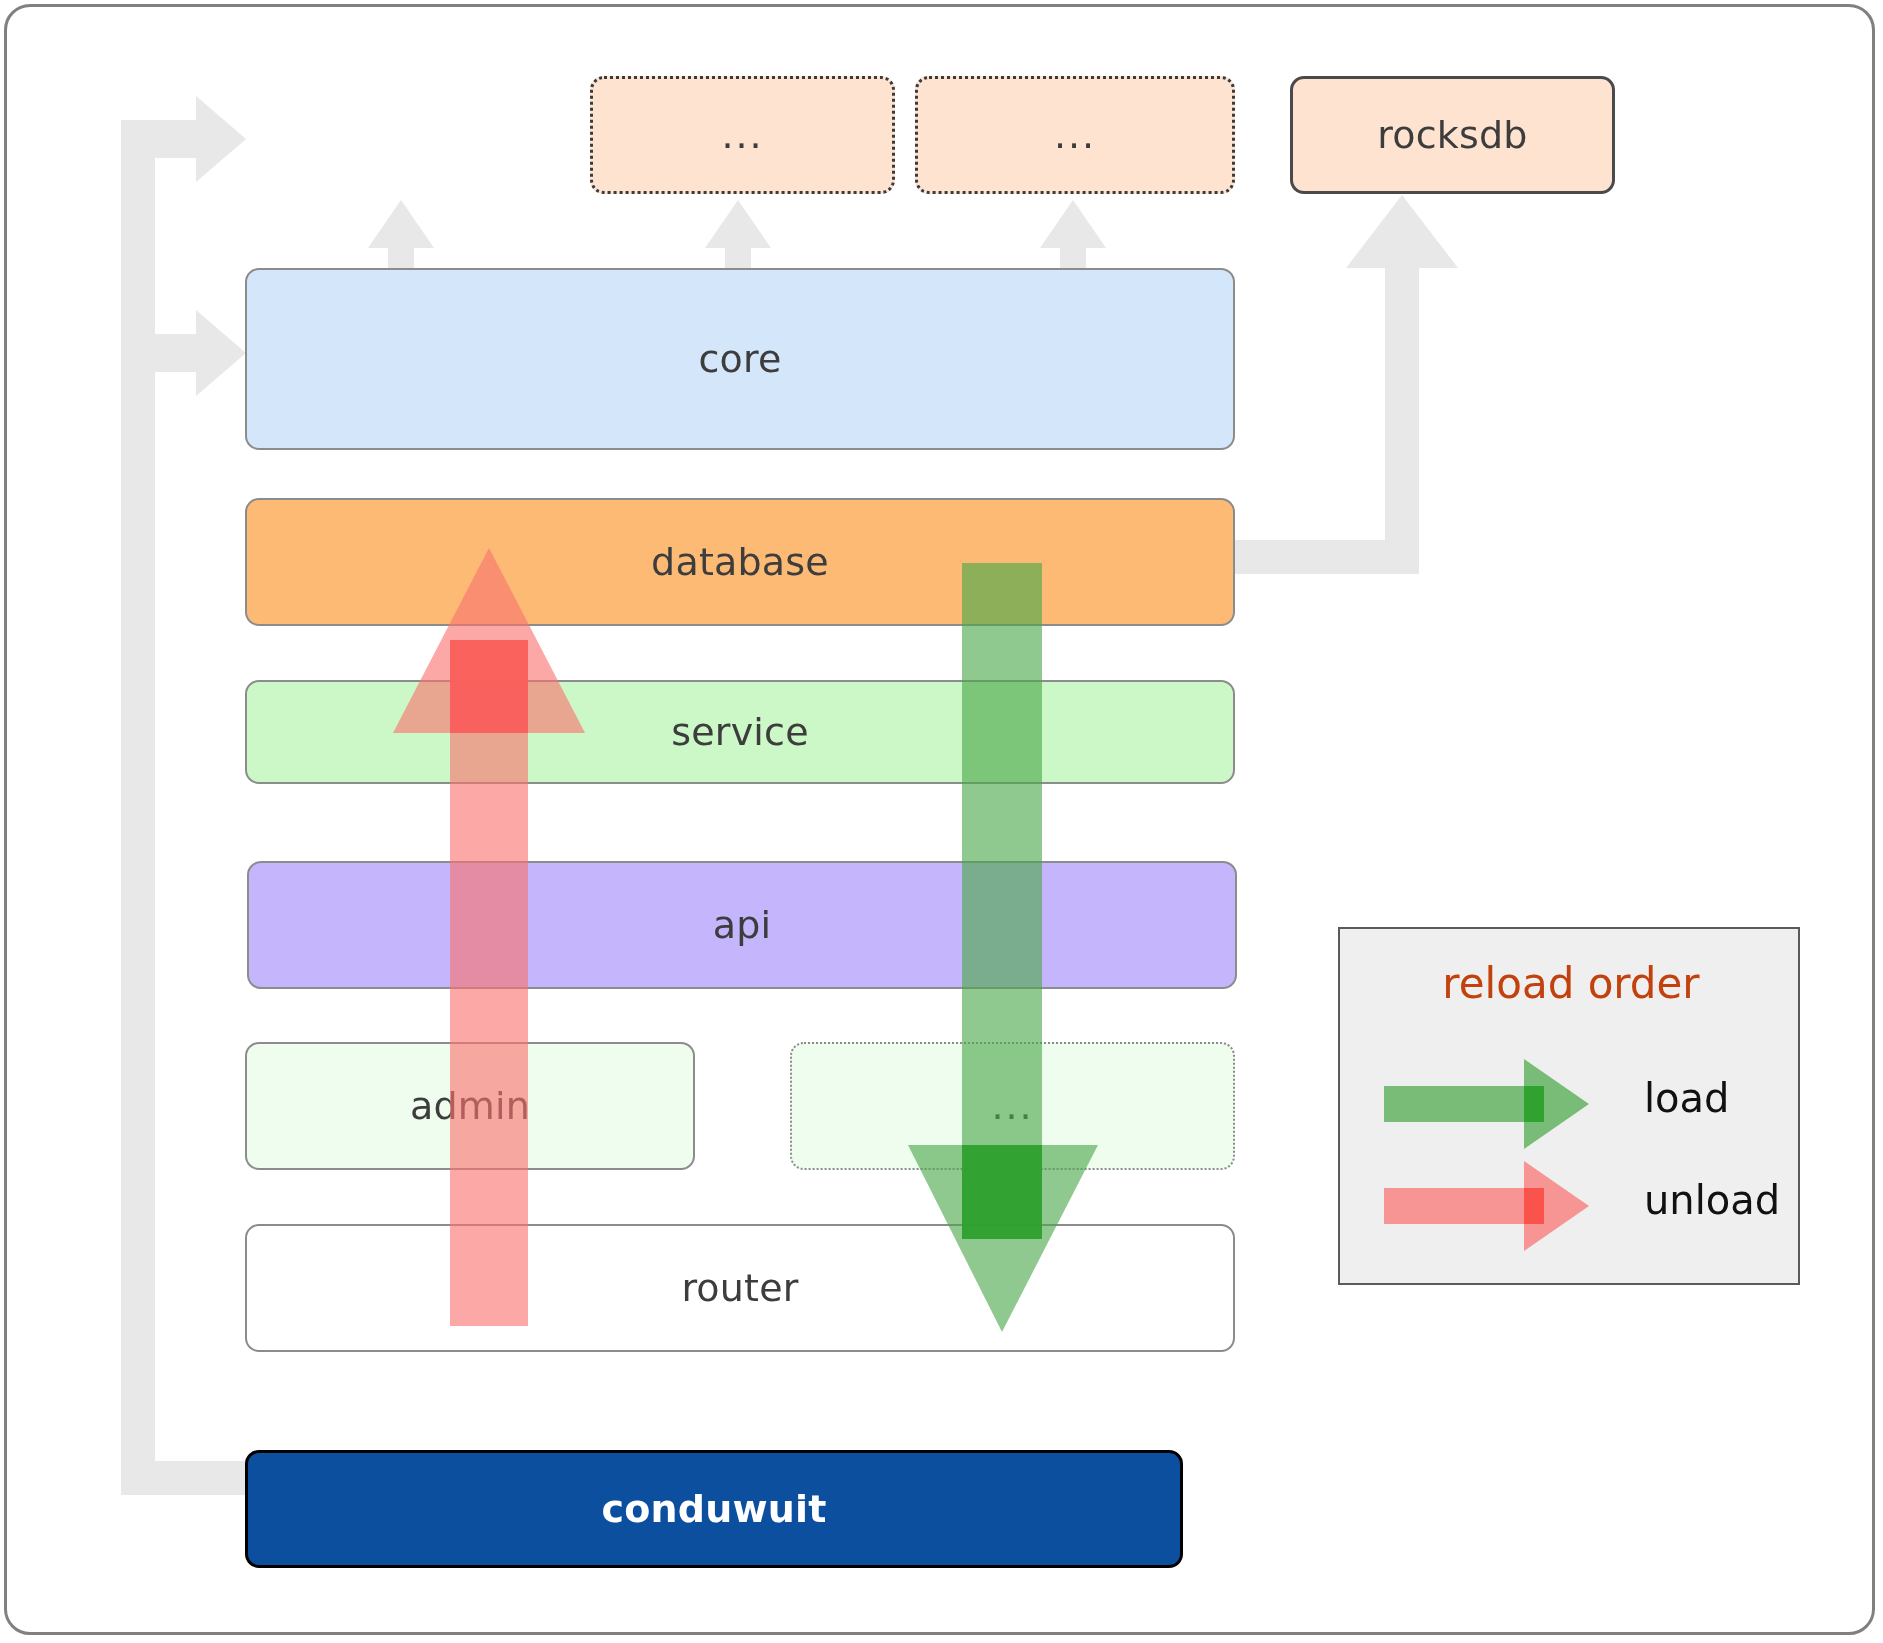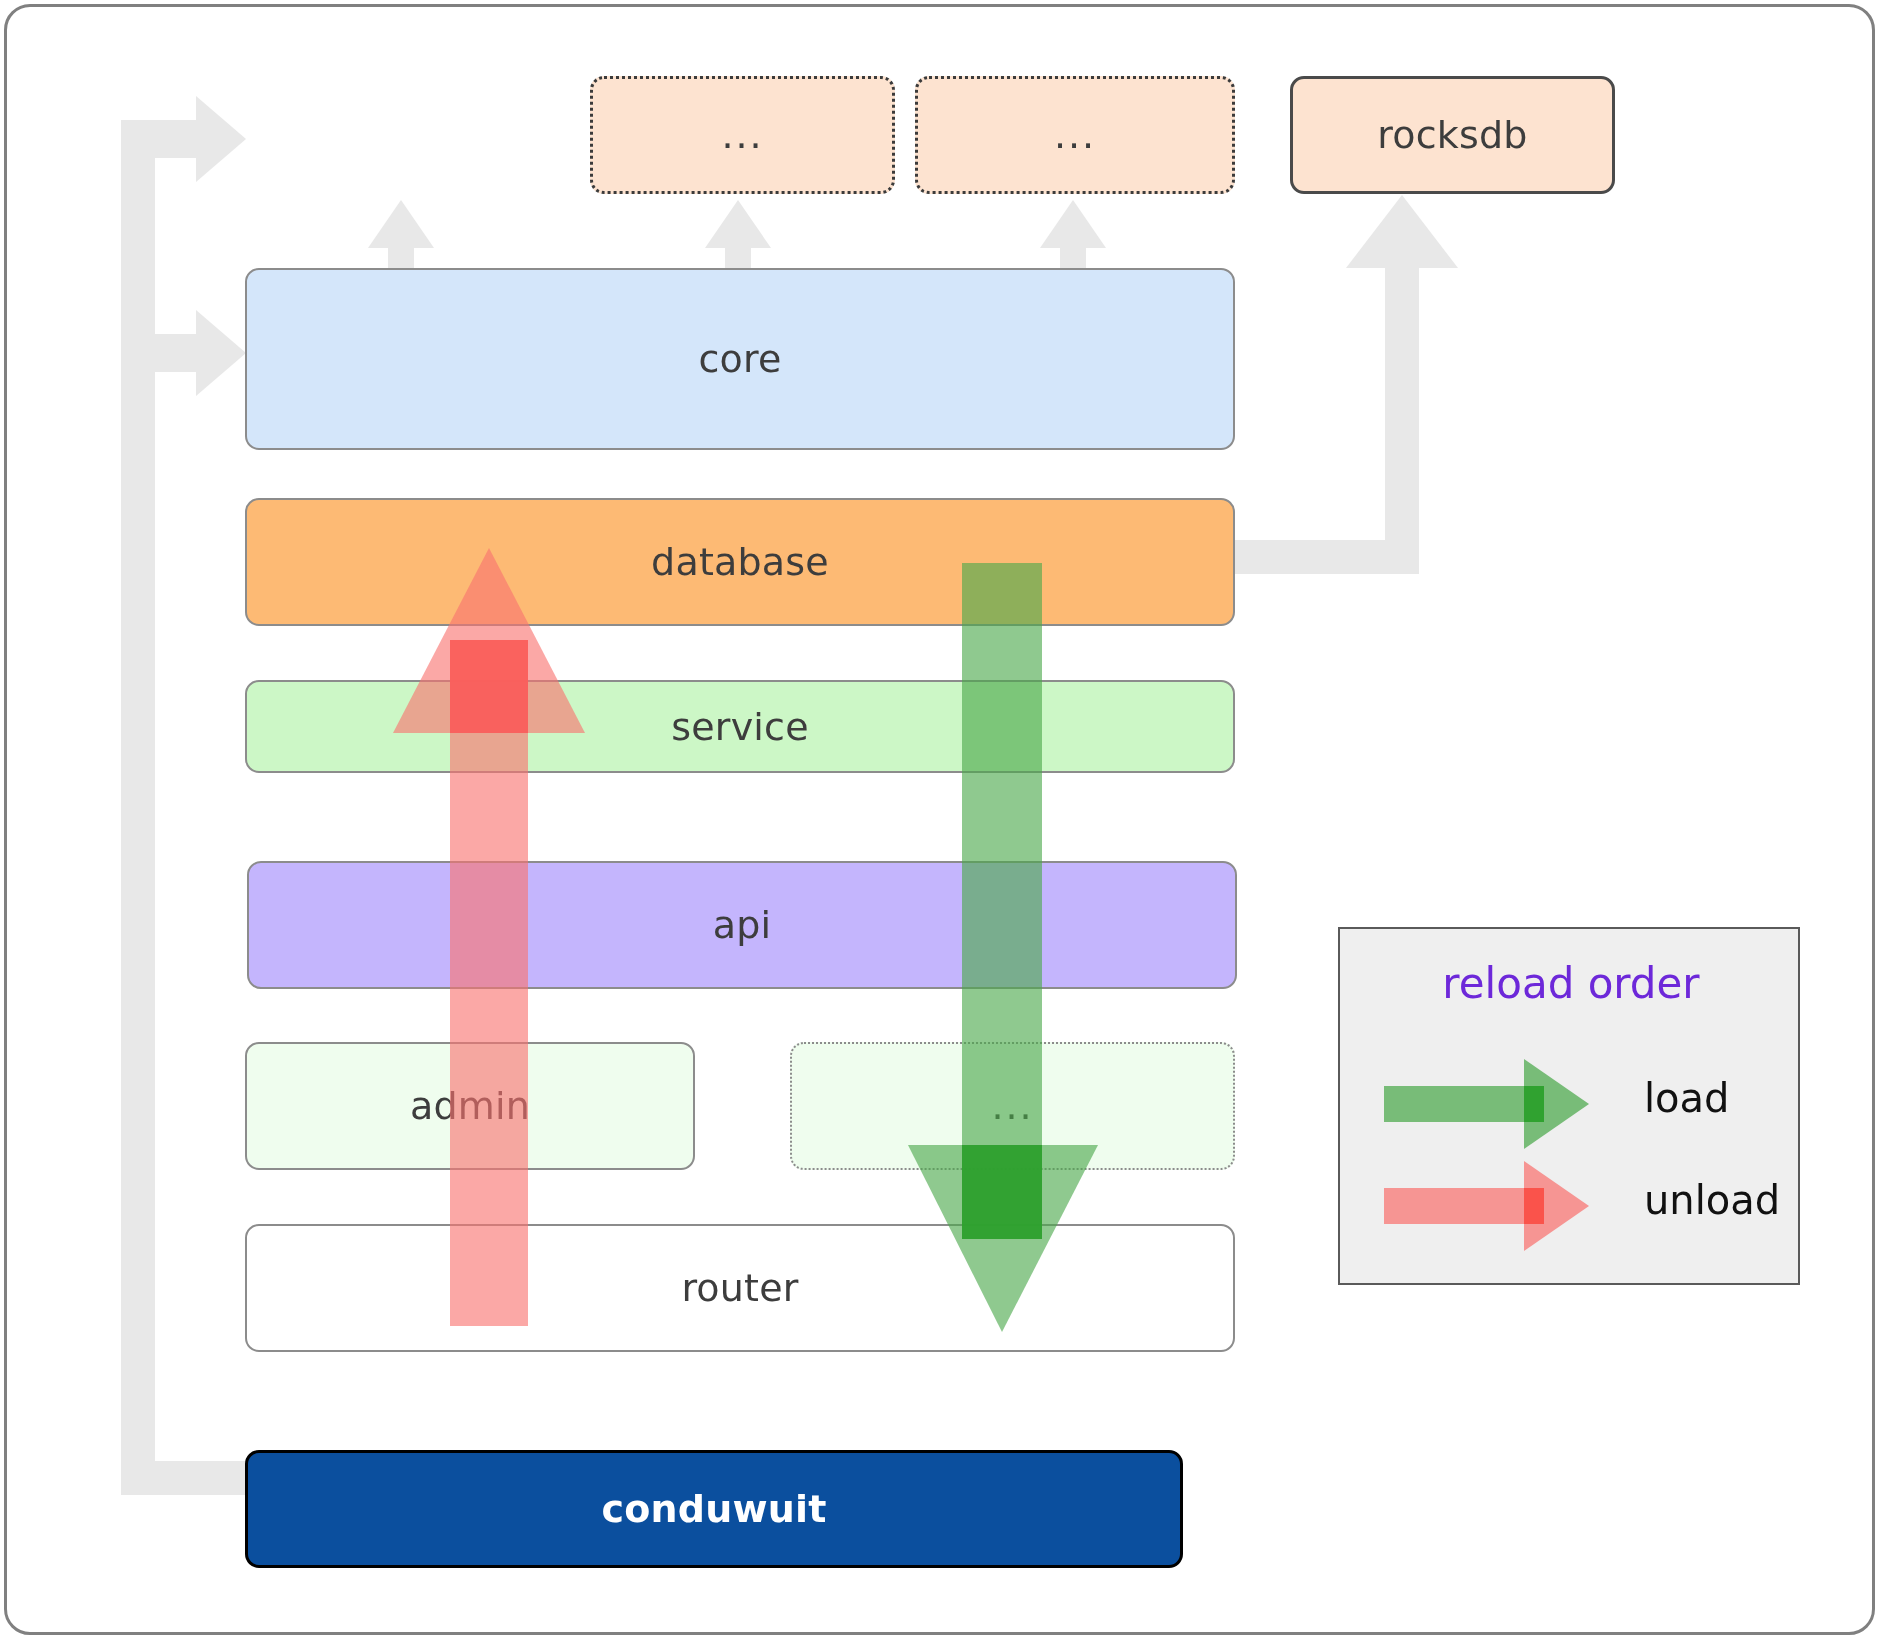--- a/index.html
+++ b/index.html
@@ -85,21 +85,21 @@
     border: 2px solid #5a5a5a;
     z-index: 6;
   }
   #legend-title {
     position: absolute;
     left: 0;
     top: 30px;
     width: 462px;
     text-align: center;
     font-size: 42px;
-    color: #6d28d9;
+    color: #c2410c;
   }
   .legend-row {
     position: absolute;
     left: 0;
     width: 462px;
     height: 90px;
     margin-left: 14px;
   }
   .legend-row.load { top: 130px; }
   .legend-row.unload { top: 232px; }
@@ -170,21 +170,21 @@
   </div>
 
   <div class="box solid-gray" style="left:245px; top:268px; width:990px; height:182px; background:#d4e6fa;">
     <span>core</span>
   </div>
 
   <div class="box solid-gray" style="left:245px; top:498px; width:990px; height:128px; background:#fdba74;">
     <span>database</span>
   </div>
 
-  <div class="box solid-gray" style="left:245px; top:680px; width:990px; height:93px; background:#ccf7c6;">
+  <div class="box solid-gray" style="left:245px; top:680px; width:990px; height:104px; background:#ccf7c6;">
     <span>service</span>
   </div>
 
   <div class="box solid-gray" style="left:247px; top:861px; width:990px; height:128px; background:#c4b5fd;">
     <span>api</span>
   </div>
 
   <div class="box solid-gray" style="left:245px; top:1042px; width:450px; height:128px; background:#effdee;">
     <span>admin</span>
   </div>

